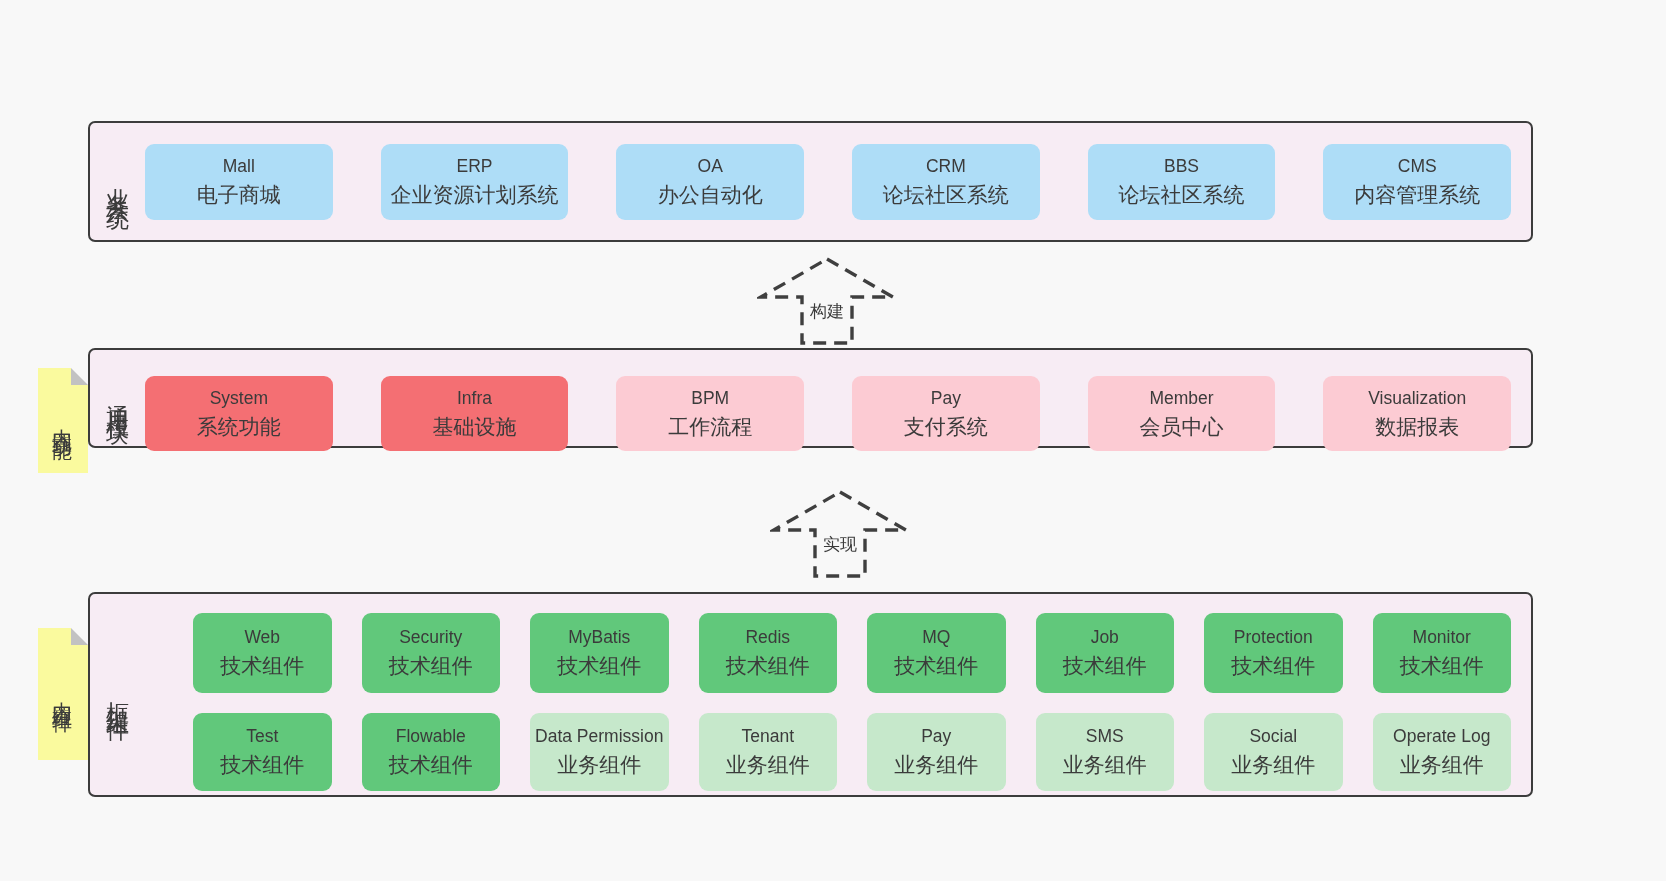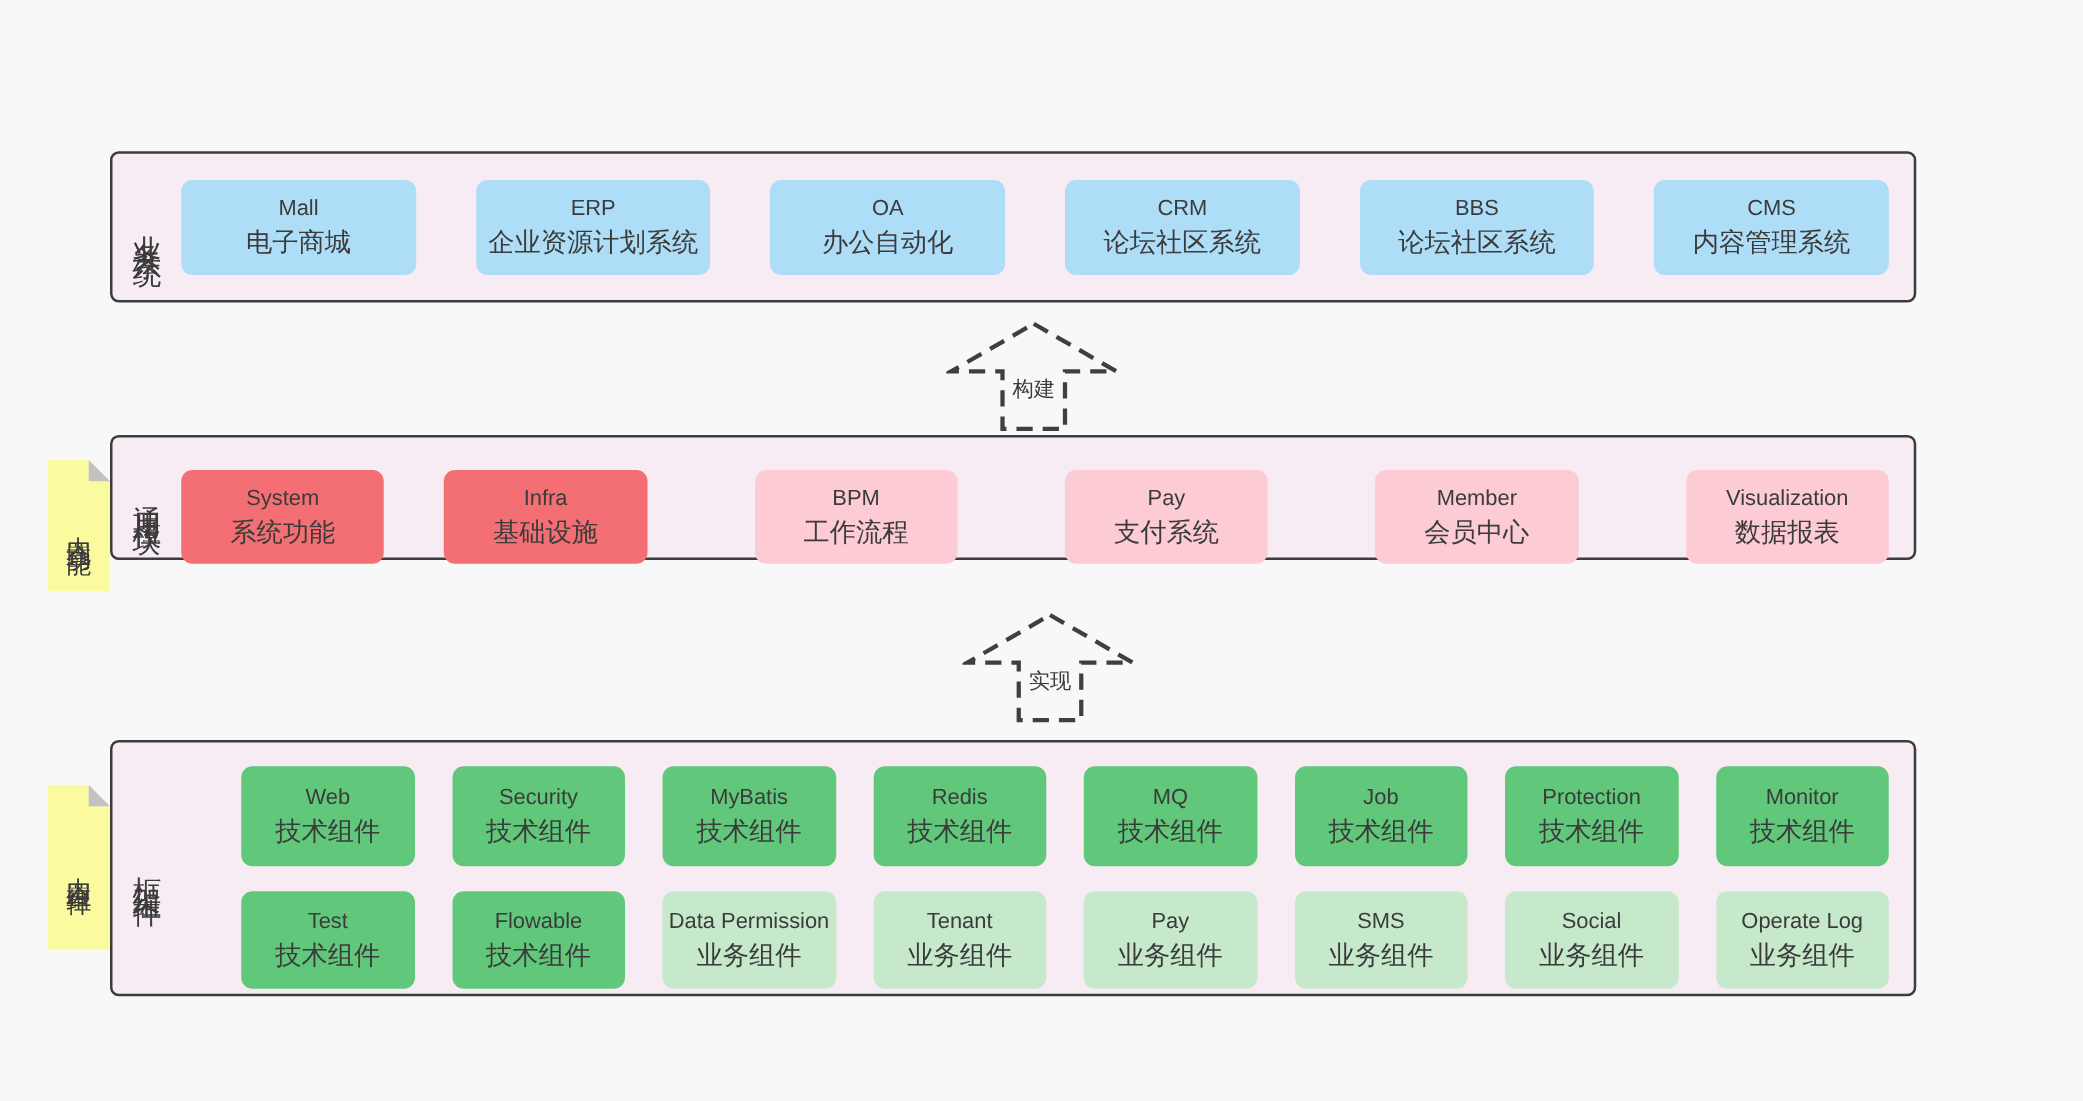--- a/index.html
+++ b/index.html
@@ -22,21 +22,21 @@
   .row8 { gap:30px;padding-left:48px; }
   .box {
     flex:1; border-radius:9px; display:flex; flex-direction:column;
     align-items:center; justify-content:center; text-align:center;
     color:#3b3b3b; line-height:1.3; padding:4px 4px; box-sizing:border-box;
   }
   .box .t { font-size:17.5px; }
   .box .s { font-size:21px; margin-top:3px; }
   .blue   { background:#aeddf7; }
   .red    { background:#f46f73; }
-  .pink   { background:#fccbd3;margin-left:38px; }
+  .pink   { background:#fccbd3; }
   .gdark  { background:#61c87b; }
   .glight { background:#c6e8cb; }
   .sticky {
     position:absolute; left:38px; width:50px; background:#fafa9e; z-index:2;
   }
   .sticky::after {
     content:""; position:absolute; top:0; right:0; width:0; height:0;
     border-top:17px solid #f8f8f8; border-left:17px solid #c2c2c2;
   }
   .sticky .slabel {

